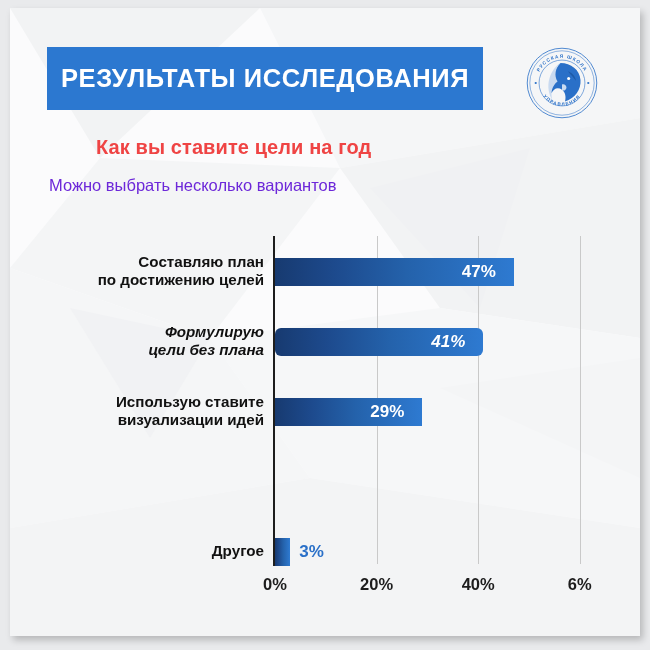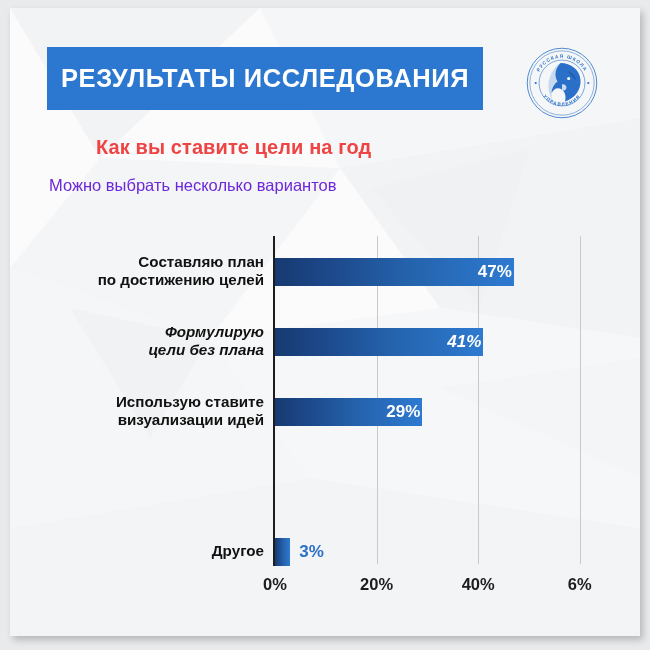--- a/index.html
+++ b/index.html
@@ -135,21 +135,21 @@
     height: 28px;
     background: linear-gradient(to right, #173a70 0%, #1d4a8d 25%, #2462ab 55%, #2e7ad1 100%);
     display: flex;
     align-items: center;
     justify-content: flex-end;
   }
   .bar-value {
     color: #ffffff;
     font-size: 17px;
     font-weight: bold;
-    padding-right: 2px;
+    padding-right: 18px;
     white-space: nowrap;
   }
   .bar-value.outside {
     position: absolute;
     left: 100%;
     padding-right: 0;
     padding-left: 9px;
     color: #2a70c8;
   }
 
@@ -228,21 +228,21 @@
         <div class="bar-row" style="top: 250px;">
           <div class="bar-label two-line">Составляю план
 по достижению целей</div>
           <div class="bar" style="width: 238.76px; background: linear-gradient(to right, rgb(23, 58, 112) 0%, rgb(29, 74, 141) 25%, rgb(36, 98, 171) 55%, rgb(46, 122, 209) 100%);">
             <span class="bar-value">47%</span>
           </div>
         </div>
         <div class="bar-row" style="top: 320px; font-style: italic;">
           <div class="bar-label two-line">Формулирую
 цели без плана</div>
-          <div class="bar" style="width: 208.28px; background: linear-gradient(to right, rgb(23, 58, 112) 0%, rgb(29, 74, 141) 25%, rgb(36, 98, 171) 55%, rgb(46, 122, 209) 100%);">
+          <div class="bar" style="width: 208.28px; background: linear-gradient(to right, rgb(23, 58, 112) 0%, rgb(29, 74, 141) 25%, rgb(36, 98, 171) 55%, rgb(46, 122, 209) 100%); border-radius: 6px;">
             <span class="bar-value">41%</span>
           </div>
         </div>
         <div class="bar-row" style="top: 390px;">
           <div class="bar-label two-line">Использую ставите
 визуализации идей</div>
           <div class="bar" style="width: 147.32px; background: linear-gradient(to right, rgb(23, 58, 112) 0%, rgb(29, 74, 141) 25%, rgb(36, 98, 171) 55%, rgb(46, 122, 209) 100%);">
             <span class="bar-value">29%</span>
           </div>
         </div>

